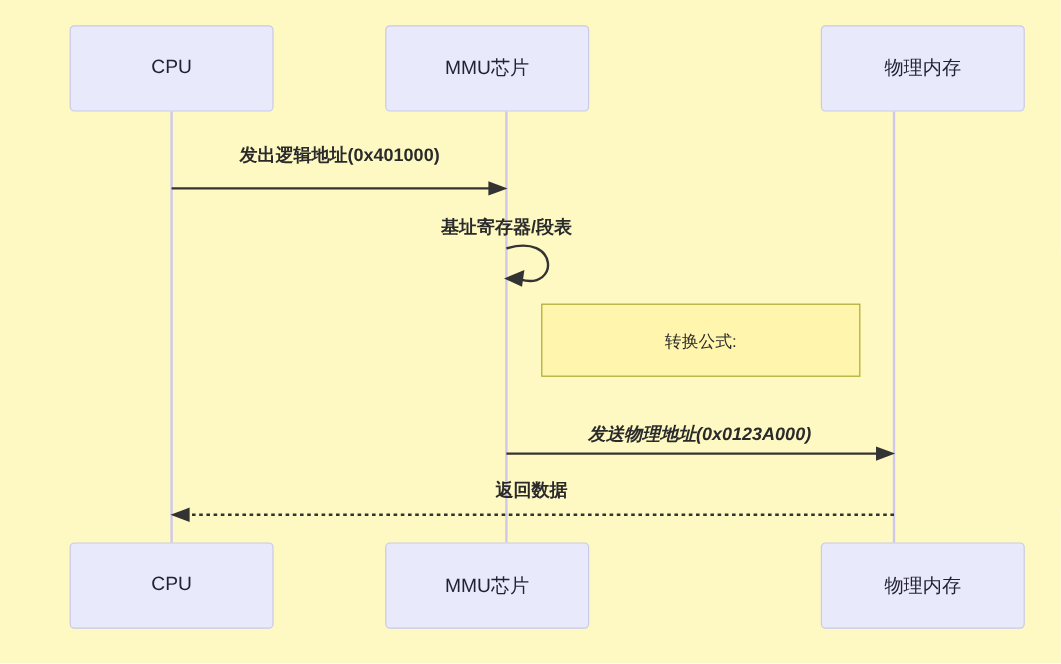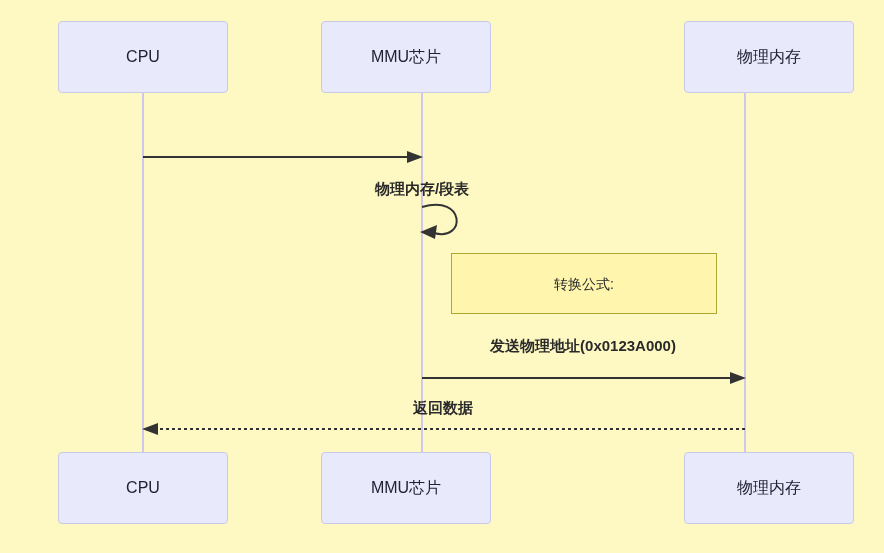--- a/index.html
+++ b/index.html
@@ -75,22 +75,23 @@
   <div class="actor-box actor-cpu row-top">
     <span>CPU</span>
   </div>
   <div class="actor-box actor-mmu row-top">
     <span>MMU芯片</span>
   </div>
   <div class="actor-box actor-mem row-top">
     <span>物理内存</span>
   </div>
 
-  <div class="msg-label" style="left:422px;top:180px;">物理内存/段表</div>
-  <div class="msg-label" style="left:583px;top:337px;">发送物理地址(0x0123A000)</div>
+  <div class="msg-label" style="left:283px;top:120px;">发出逻辑地址(0x401000)</div>
+  <div class="msg-label" style="left:422px;top:180px;">基址寄存器/段表</div>
+  <div class="msg-label" style="left:583px;top:353px;font-style:italic;">发送物理地址(0x0123A000)</div>
   <div class="msg-label" style="left:443px;top:399px;text-align:center;">返回数据</div>
 
   <div class="note-box">
     <div>转换公式:</div>
   </div>
 
   <div class="actor-box actor-cpu row-bottom">
     <span>CPU</span>
   </div>
   <div class="actor-box actor-mmu row-bottom">

